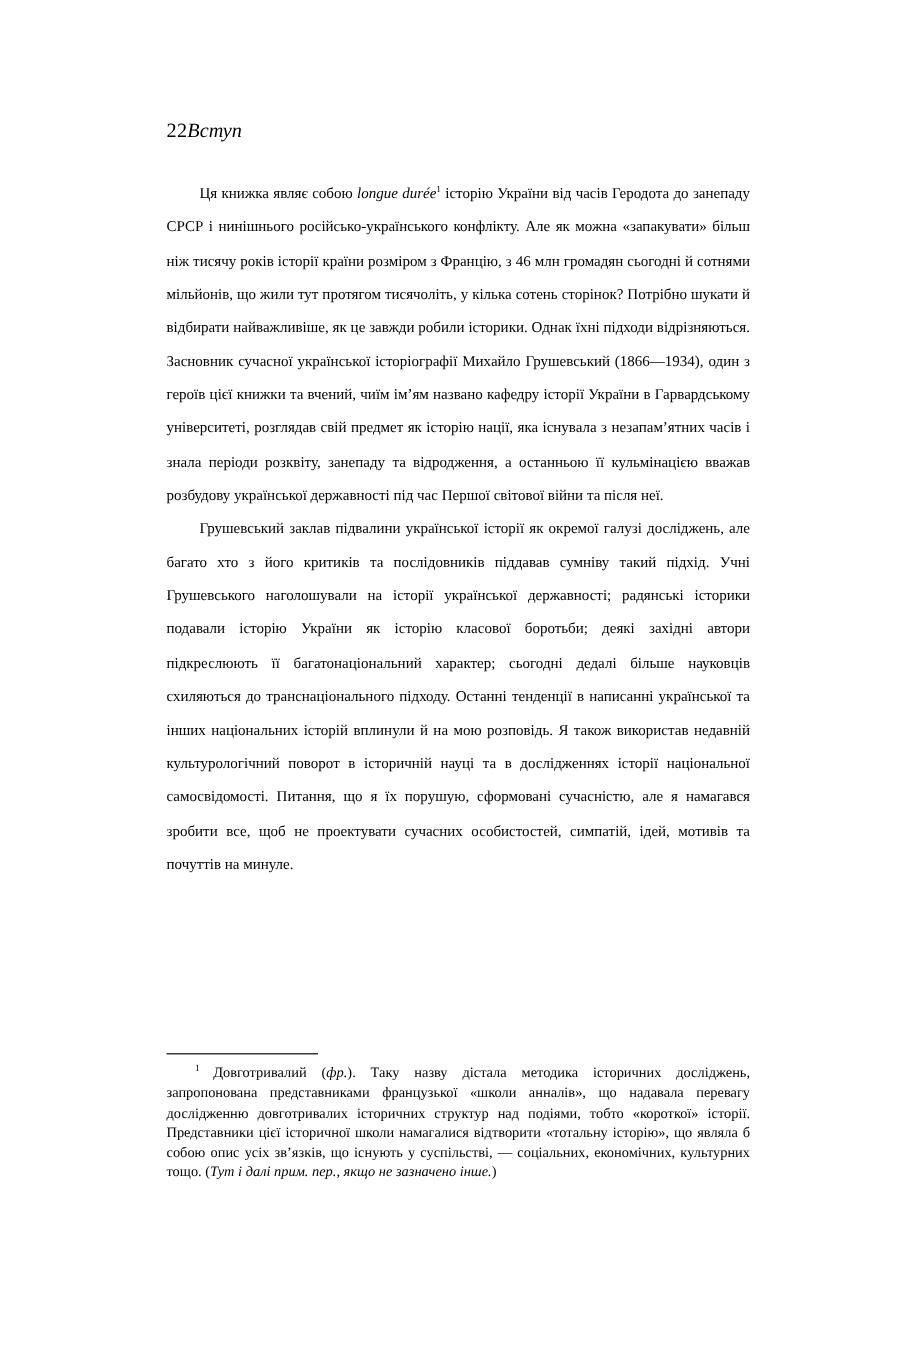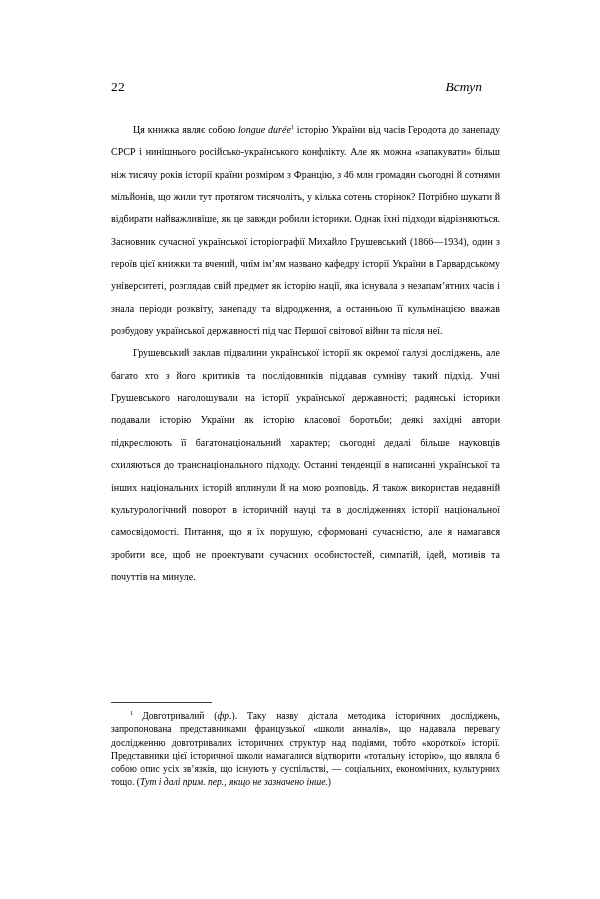--- a/index.html
+++ b/index.html
@@ -30,21 +30,21 @@
     display: flex;
     align-items: baseline;
   }
   .folio {
     font-size: 13.5px;
     line-height: 18px;
     letter-spacing: 0.2px;
   }
   .head-title {
     flex: 1;
-    text-align: right;
+    text-align: left;
     font-style: italic;
     font-size: 13.5px;
     line-height: 18px;
     padding-right: 18px;
   }
   
   .textblock {
     position: absolute;
     left: 111px;
     top: 119px;

